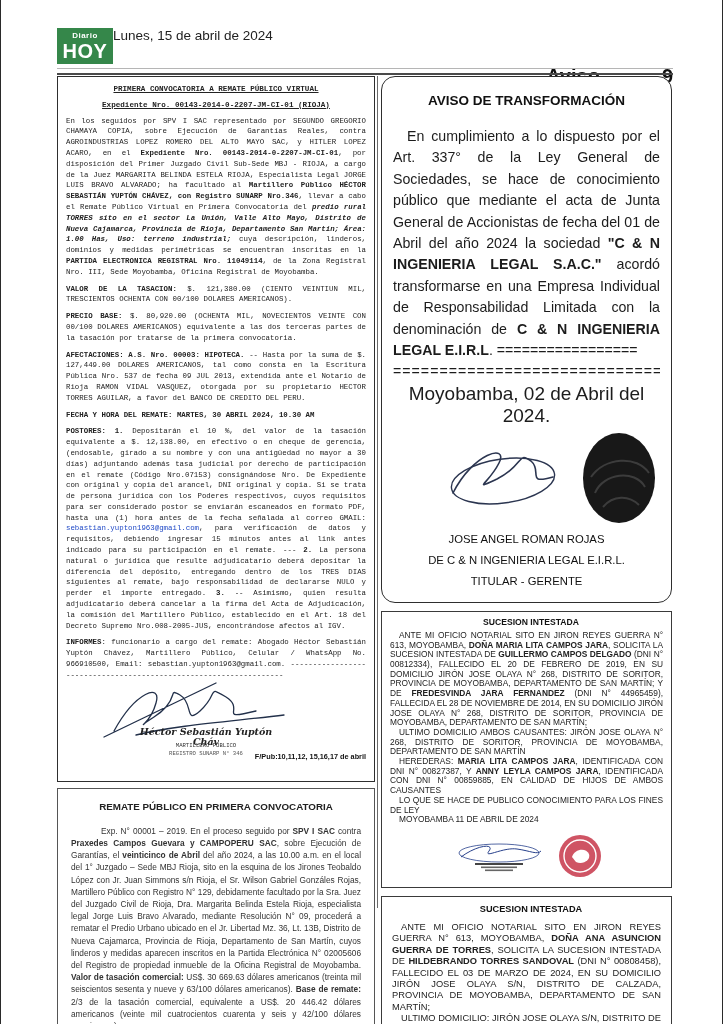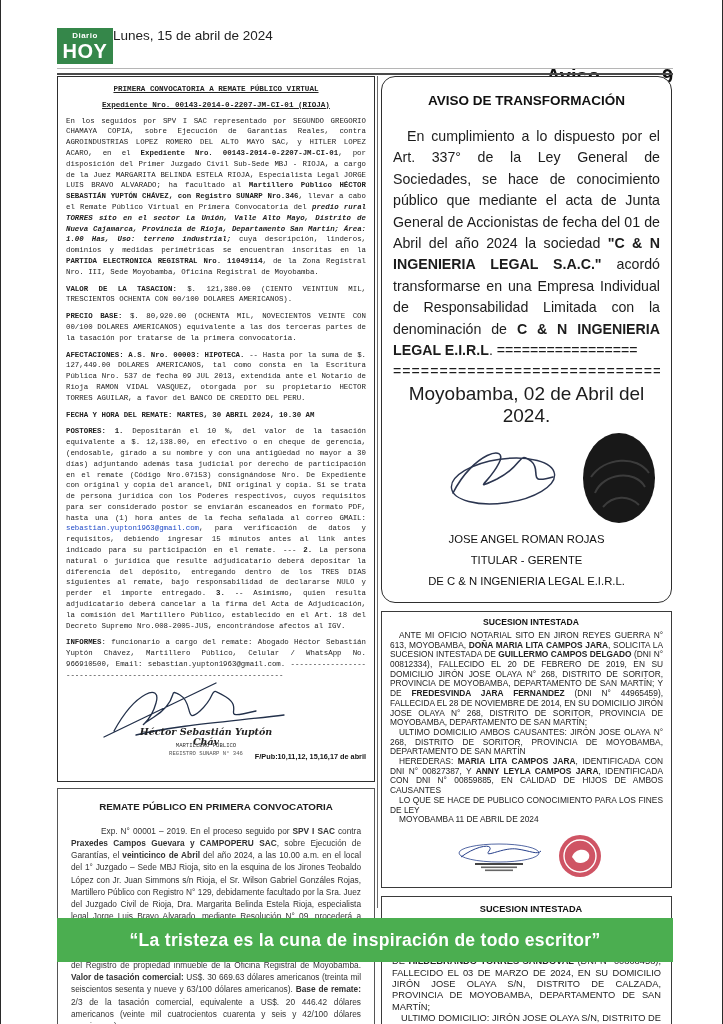--- a/index.html
+++ b/index.html
@@ -136,22 +136,22 @@
           <path d="M40 60 C60 20, 96 10, 86 30 C76 50, 58 58, 84 46 C112 32, 104 18, 118 28 C130 38, 112 52, 140 44" stroke="#2b3550" stroke-width="1.6" fill="none" stroke-linecap="round"></path>
           <ellipse cx="90" cy="48" rx="52" ry="22" stroke="#2b3550" stroke-width="1.4" fill="none" transform="rotate(-8 90 48)"></ellipse>
           <g>
             <ellipse cx="206" cy="45" rx="36" ry="45" fill="#181818"></ellipse>
             <path d="M182 60 C190 40, 222 36, 232 54 M178 44 C192 24, 224 22, 236 40 M190 74 C200 62, 216 62, 226 72" stroke="#3c3c3c" stroke-width="2" fill="none"></path>
           </g>
         </svg>
       </div>
       <div class="names">
         <div>JOSE ANGEL ROMAN ROJAS</div>
+        <div>DE C &amp; N INGENIERIA LEGAL E.I.R.L.</div>
         <div>TITULAR - GERENTE</div>
-        <div>DE C &amp; N INGENIERIA LEGAL E.I.R.L.</div>
       </div>
     </article>
 
     <article class="box suc">
       <p class="t">SUCESION INTESTADA</p>
       <div class="bd">
         <p><span>ANTE MI OFICIO NOTARIAL SITO EN JIRON REYES GUERRA N° 613, MOYOBAMBA, </span><span style="font-weight: bold;">DOÑA MARIA LITA CAMPOS JARA</span><span>, SOLICITA LA SUCESION INTESTADA DE </span><span style="font-weight: bold;">GUILLERMO CAMPOS DELGADO</span><span> (DNI N° 00812334), FALLECIDO EL 20 DE FEBRERO DE 2019, EN SU DOMICILIO JIRÓN JOSE OLAYA N° 268, DISTRITO DE SORITOR, PROVINCIA DE MOYOBAMBA, DEPARTAMENTO DE SAN MARTÍN; Y DE </span><span style="font-weight: bold;">FREDESVINDA JARA FERNANDEZ</span><span> (DNI N° 44965459), FALLECIDA EL 28 DE NOVIEMBRE DE 2014, EN SU DOMICILIO JIRÓN JOSE OLAYA N° 268, DISTRITO DE SORITOR, PROVINCIA DE MOYOBAMBA, DEPARTAMENTO DE SAN MARTÍN;</span></p>
         <p><span>ULTIMO DOMICILIO AMBOS CAUSANTES: JIRÓN JOSE OLAYA N° 268, DISTRITO DE SORITOR, PROVINCIA DE MOYOBAMBA, DEPARTAMENTO DE SAN MARTÍN</span></p>
         <p><span>HEREDERAS: </span><span style="font-weight: bold;">MARIA LITA CAMPOS JARA</span><span>, IDENTIFICADA CON DNI N° 00827387, Y </span><span style="font-weight: bold;">ANNY LEYLA CAMPOS JARA</span><span>, IDENTIFICADA CON DNI N° 00859885, EN CALIDAD DE HIJOS DE AMBOS CAUSANTES</span></p>
         <p><span>LO QUE SE HACE DE PUBLICO CONOCIMIENTO PARA LOS FINES DE LEY</span></p>
@@ -177,16 +177,13 @@
       <p class="t">SUCESION INTESTADA</p>
       <div class="bd">
         <p><span>ANTE MI OFICIO NOTARIAL SITO EN JIRON REYES GUERRA N° 613, MOYOBAMBA, </span><span style="font-weight: bold;">DOÑA ANA ASUNCION GUERRA DE TORRES</span><span>, SOLICITA LA SUCESION INTESTADA DE </span><span style="font-weight: bold;">HILDEBRANDO TORRES SANDOVAL</span><span> (DNI N° 00808458), FALLECIDO EL 03 DE MARZO DE 2024, EN SU DOMICILIO JIRÓN JOSE OLAYA S/N, DISTRITO DE CALZADA, PROVINCIA DE MOYOBAMBA, DEPARTAMENTO DE SAN MARTÍN;</span></p>
         <p><span>ULTIMO DOMICILIO: JIRÓN JOSE OLAYA S/N, DISTRITO DE CALZADA, PROVINCIA DE MOYOBAMBA, DEPARTAMENTO DE SAN MARTÍN</span></p>
 
       </div>
 
     </article>
   </div>
 
-  <div class="banner">
-    <span>“La tristeza es la cuna de inspiración de todo escritor”</span>
-  </div>
 </div>
 
 </body></html>

